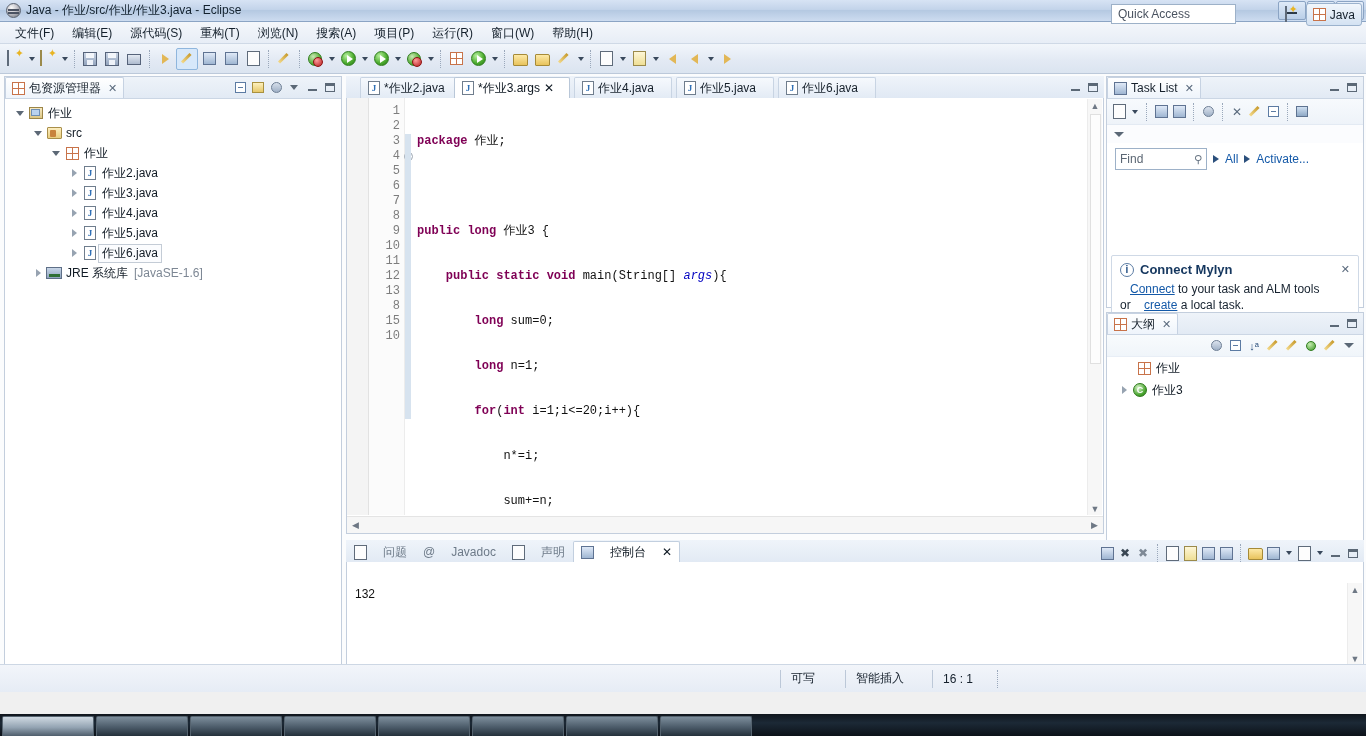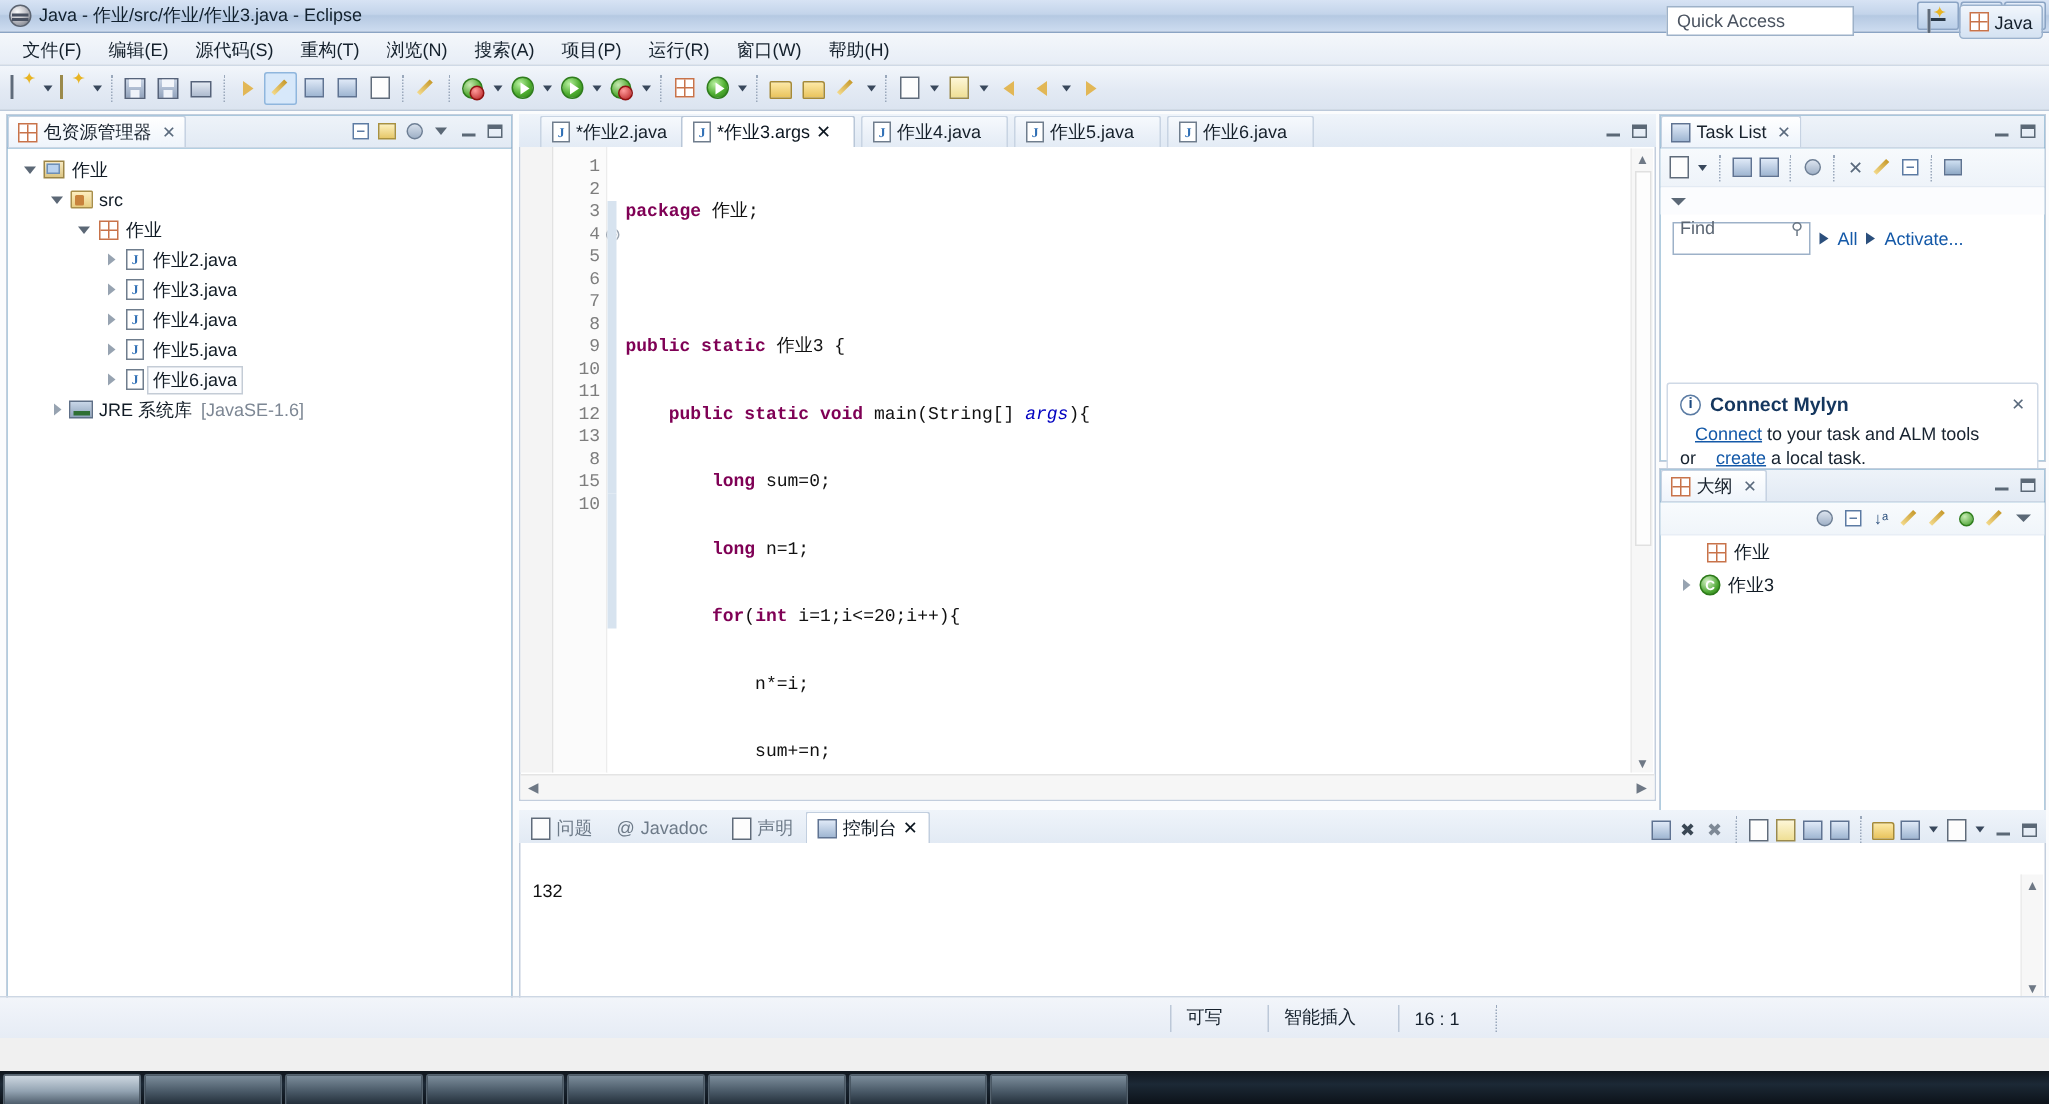--- a/index.html
+++ b/index.html
@@ -137,21 +137,21 @@
     border: 1px solid #9bb2cd; border-radius: 3px;
     background: linear-gradient(180deg,#f1f6fc,#d4e2f2); cursor: pointer; font-size: 12px; color:#15202c;justify-content:space-between;
   }
   .persp-open { width: 24px; justify-content: center; border: none; background: none; }
 
   
   #body-area { position: absolute; left:0; top: 74px; right:0; bottom: 28px;
     background: #fbfcfd; }
 
   
-  .view { position: absolute; background: #0369a1; }
+  .view { position: absolute; background: #c4b5fd; }
   .view-tabbar {
     height: 22px; display: flex; align-items: flex-end;
     background: linear-gradient(180deg,#eef3f9 0%,#e2eaf4 100%);
     border-bottom: 1px solid #cbd6e4; position: relative;
   }
   .view-tab {
     display: flex; align-items: center; gap: 4px; height: 21px; padding: 0 6px;
     font-size: 12px; color: #17212c; cursor: pointer;
     background: linear-gradient(180deg,#ffffff 0%,#eef4fb 100%);
     border: 1px solid #c6d2e2; border-bottom: none; border-radius: 2px 2px 0 0;
@@ -229,21 +229,21 @@
   }
   #editor-vscroll .thumb { position:absolute; top:15px; left:2px; width:11px; height:250px; background:#fdfdfd; border:1px solid #e0e0e0; }
 
   
   #task-list { right: 2px; top: 2px; width: 258px; height: 232px; border:1px solid #c3cedd; }
   #task-body { position:absolute; left:0; right:0; top:22px; bottom:0; background:#fff; }
   #task-toolbar { height: 26px; display:flex; align-items:center; gap:2px; padding-left:4px;
     background:linear-gradient(180deg,#f7fafd,#eef3f9); border-bottom:1px solid #e3eaf3;}
   #task-toolbar2 { height: 18px; display:flex; align-items:center; padding-left:4px; background:#fbfcfe; }
   #task-find-row { height: 28px; display:flex; align-items:center; gap:6px; padding: 4px 6px 0 8px; }
-  #find-box { width: 92px; height: 19px; border:1px solid #9db1c8; background:#fff; display:flex; align-items:flex-end;
+  #find-box { width: 92px; height: 19px; border:1px solid #9db1c8; background:#fff; display:flex; align-items:center;
     padding: 10px 4px; font-size:12px; color:#5b6673; justify-content:space-between; }
   .link-blue { color:#1459a8; font-size:12px; cursor:pointer; }
   .tri-right { width:0;height:0;border-top:4px solid transparent;border-bottom:4px solid transparent;border-left:6px solid #2b4f7c; }
 
   #mylyn-box { position:absolute; left:4px; right:4px; top:156px; height:64px;
     background:#fff; border:1px solid #cfd9e6; border-radius:2px; padding:6px 8px; }
   #mylyn-title { font-size:13px; font-weight:bold; color:#14365e; display:flex; align-items:center; gap:6px; }
   .info-circle { width:14px;height:14px;border-radius:50%;border:1px solid #5a7ba3;color:#1d4a80;font-size:10px;
     display:flex;align-items:center;justify-content:center;font-weight:bold; }
   #mylyn-text { margin-top:4px; font-size:12px; color:#16222f; line-height:16px; }
@@ -254,21 +254,21 @@
   #outline-toolbar { height:22px; display:flex; align-items:center; justify-content:flex-end; gap:3px; padding-right:6px;
     background:linear-gradient(180deg,#f8fbfd,#f0f5fa); border-bottom:1px solid #e8eef6; }
   .out-row { height:22px; display:flex; align-items:center; font-size:12px; color:#111b25; padding-left:10px; }
   .ico-green-c { width:14px;height:14px;border-radius:50%;
      background:radial-gradient(circle at 35% 30%,#d6f2c8,#49a52f 65%,#2a7016);border:1px solid #2d7a1a; position:relative;}
   .ico-green-c::after{content:"C";position:absolute;inset:0;color:#fff;font:bold 9px "Liberation Sans",sans-serif;text-align:center;line-height:13px;}
 
   
   #console-view { left: 346px; top: 466px; right: 2px; bottom: 4px; }
   #console-tabbar { height: 22px; position: relative; background: linear-gradient(180deg,#eff4fa,#e2eaf4); display:flex; align-items:flex-end; }
-  .ctab { display:flex; align-items:center; gap:4px; height:21px; padding:0 7px; font-size:12px; cursor:pointer;
+  .ctab { display:flex; align-items:center; gap:16px; height:21px; padding:0 7px; font-size:12px; cursor:pointer;
     color:#6d7a88; border:1px solid transparent; border-bottom:none; }
   .ctab.active { color:#0c1620; background:#fff; border-color:#c2cfdf; border-radius:2px 2px 0 0; }
   #console-frame { position:absolute; left:0; right:0; top:22px; bottom:0; border:1px solid #c3cedd; border-top:none; background:#fff; }
   #console-head { height:20px; display:flex; align-items:center; padding:2px 6px 0 6px; font-size:12px; color:#111; white-space:nowrap; }
   #console-out { position:absolute; left:0; right:16px; top:20px; bottom:16px; padding:4px 8px;
     font: 12px/16px "Liberation Sans", sans-serif; color:#111; }
   #console-vscroll { position:absolute; right:1px; top:21px; bottom:16px; width:15px; background:#f7f7f7; border-left:1px solid #ececec;
     display:flex; flex-direction:column; align-items:center; justify-content:space-between; }
   #console-hscroll { position:absolute; left:0; right:0; bottom:0; height:15px; background:#f6f6f6; border-top:1px solid #e9e9e9;
     display:flex; align-items:center; justify-content:space-between; padding:0 2px; }
@@ -605,21 +605,21 @@
             <div class="gl">15</div>
             <div class="gl">10</div>
           </div>
           <div id="change-bar">
             <div class="cb" style="top:36px;height:195px;"></div>
             <div class="cb" style="top:231px;height:90px;"></div>
           </div>
           <div id="code">
             <div class="ln"><span class="kw">package</span> 作业;</div>
             <div class="ln"></div>
-            <div class="ln"><span class="kw">public static</span> 作业3 {</div>
+            <div class="ln"><span class="kw">public long</span> 作业3 {</div>
             <div class="ln">    <span class="kw">public static void</span> main(String[] <span class="fld">args</span>){</div>
             <div class="ln">        <span class="kw">long</span> sum=0;</div>
             <div class="ln">        <span class="kw">long</span> n=1;</div>
             <div class="ln">        <span class="kw">for</span>(<span class="kw">int</span> i=1;i&lt;=20;i++){</div>
             <div class="ln">            n*=i;</div>
             <div class="ln">            sum+=n;</div>
             <div class="ln"></div>
             <div class="ln">        }</div>
             <div class="ln">        System.<span class="fld">out</span>.println(sum);</div>
             <div class="ln">    }</div>

